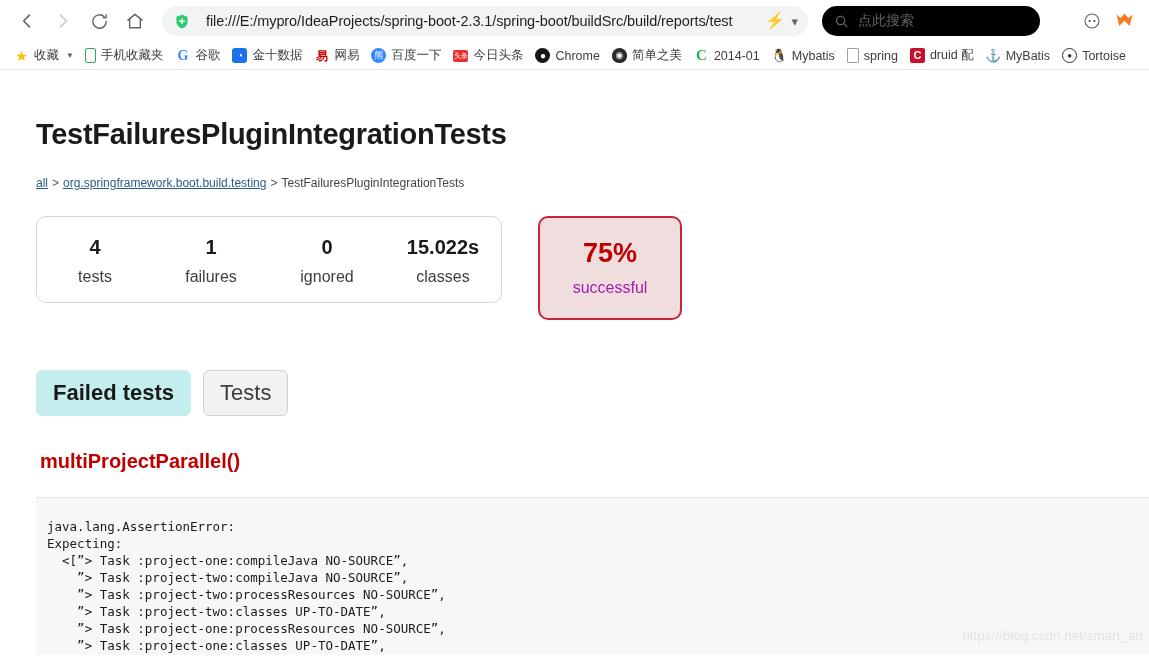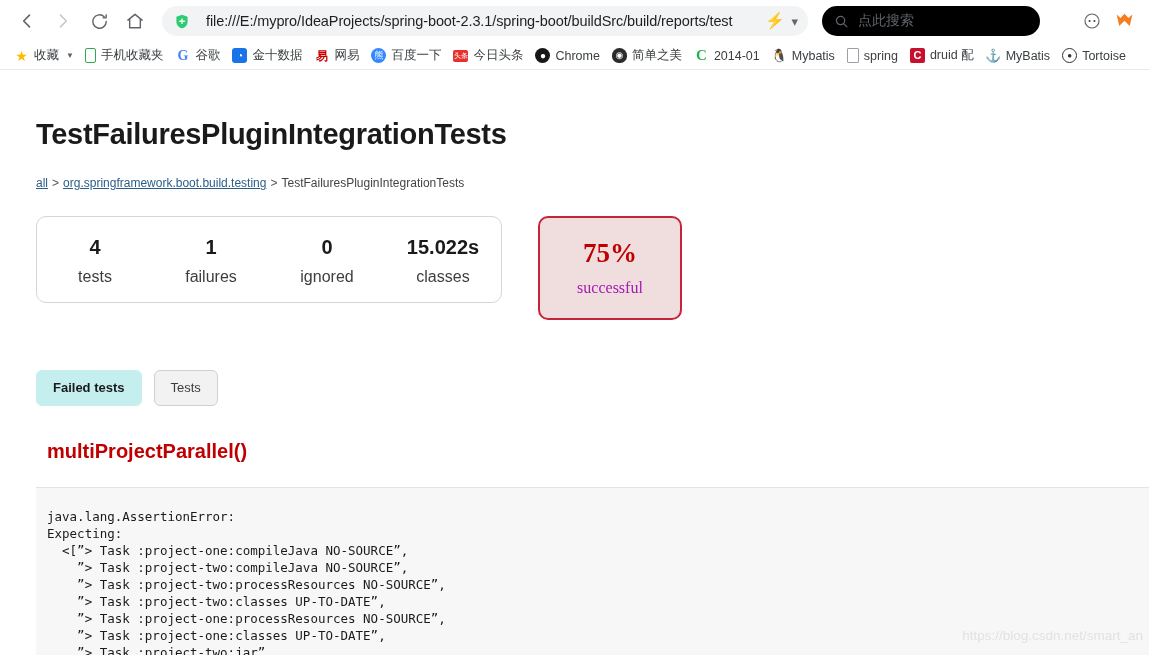--- a/index.html
+++ b/index.html
@@ -197,41 +197,40 @@
   .rate-box {
     width: 144px;
     height: 104px;
     border: 2px solid #c7243a;
     border-radius: 10px;
     background: #f0dddd;
     display: flex;
     flex-direction: column;
     align-items: center;
     justify-content: center;
-    font-family: Liberation Serif, serif;
   }
   .rate-box .pct {
     font-size: 27px;
     font-weight: bold;
     color: #c00000;
     line-height: 1.1;
   }
   .rate-box .lbl {
     font-size: 16px;
     color: #a21caf;
     margin-top: 10px;
   }
 
   .tabs {
     display: flex;
     gap: 12px;
     margin-top: 50px;
   }
   .tab {
-    font-size: 13px;
+    font-size: 22px;
     font-weight: bold;
     padding: 9px 16px;
     border-radius: 6px;
     cursor: pointer;
     line-height: 1.2;
   }
   .tab.active {
     background: #c5efef;
     color: #1a1a1a;
     border: 1px solid #c5efef;
@@ -240,21 +239,21 @@
     background: #f2f2f2;
     border: 1px solid #d0d0d0;
     color: #3d3d3d;
     font-weight: normal;
   }
 
   h2.test-name {
     font-size: 20px;
     font-weight: bold;
     color: #c00000;
-    margin: 34px 0 0 11px;
+    margin: 34px 0 0 4px;
   }
 
   .code-block {
     margin-top: 24px;
     margin-left: 0px;
     margin-right: -50px;
     background: #f7f7f7;
     border-top: 1px solid #e3e3e3;
     padding: 20px 0 0 11px;
     height: 180px;

